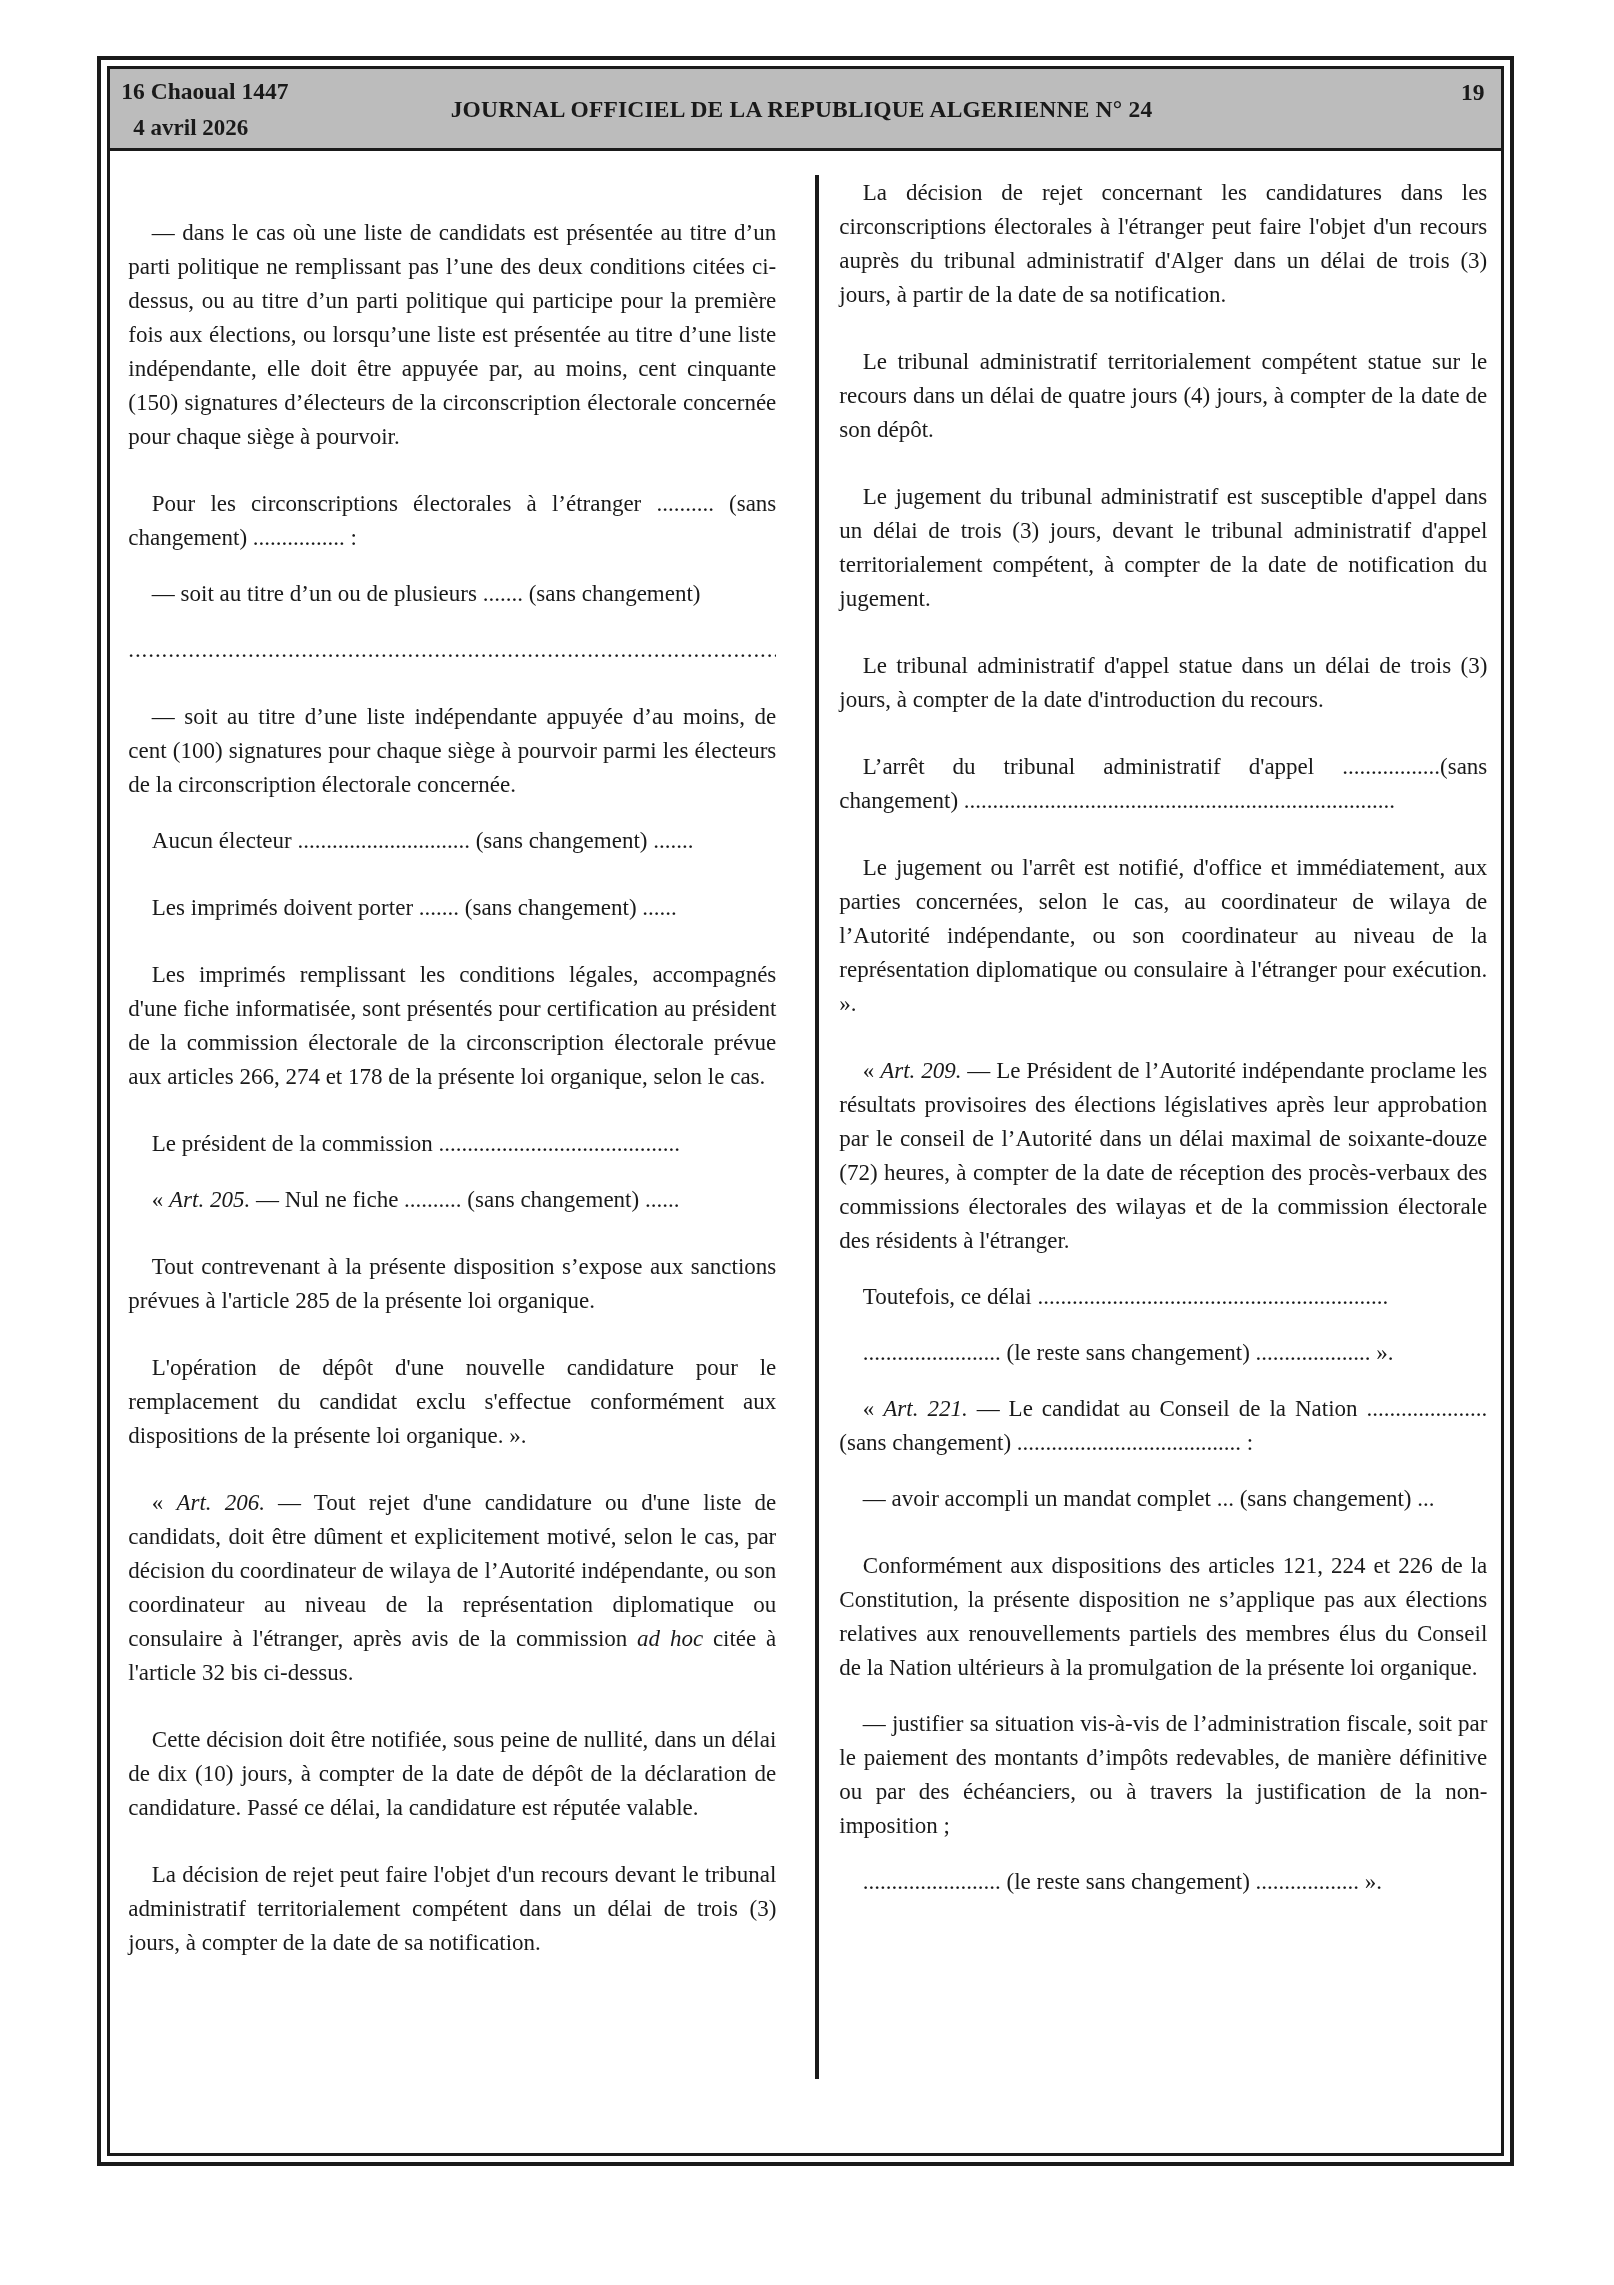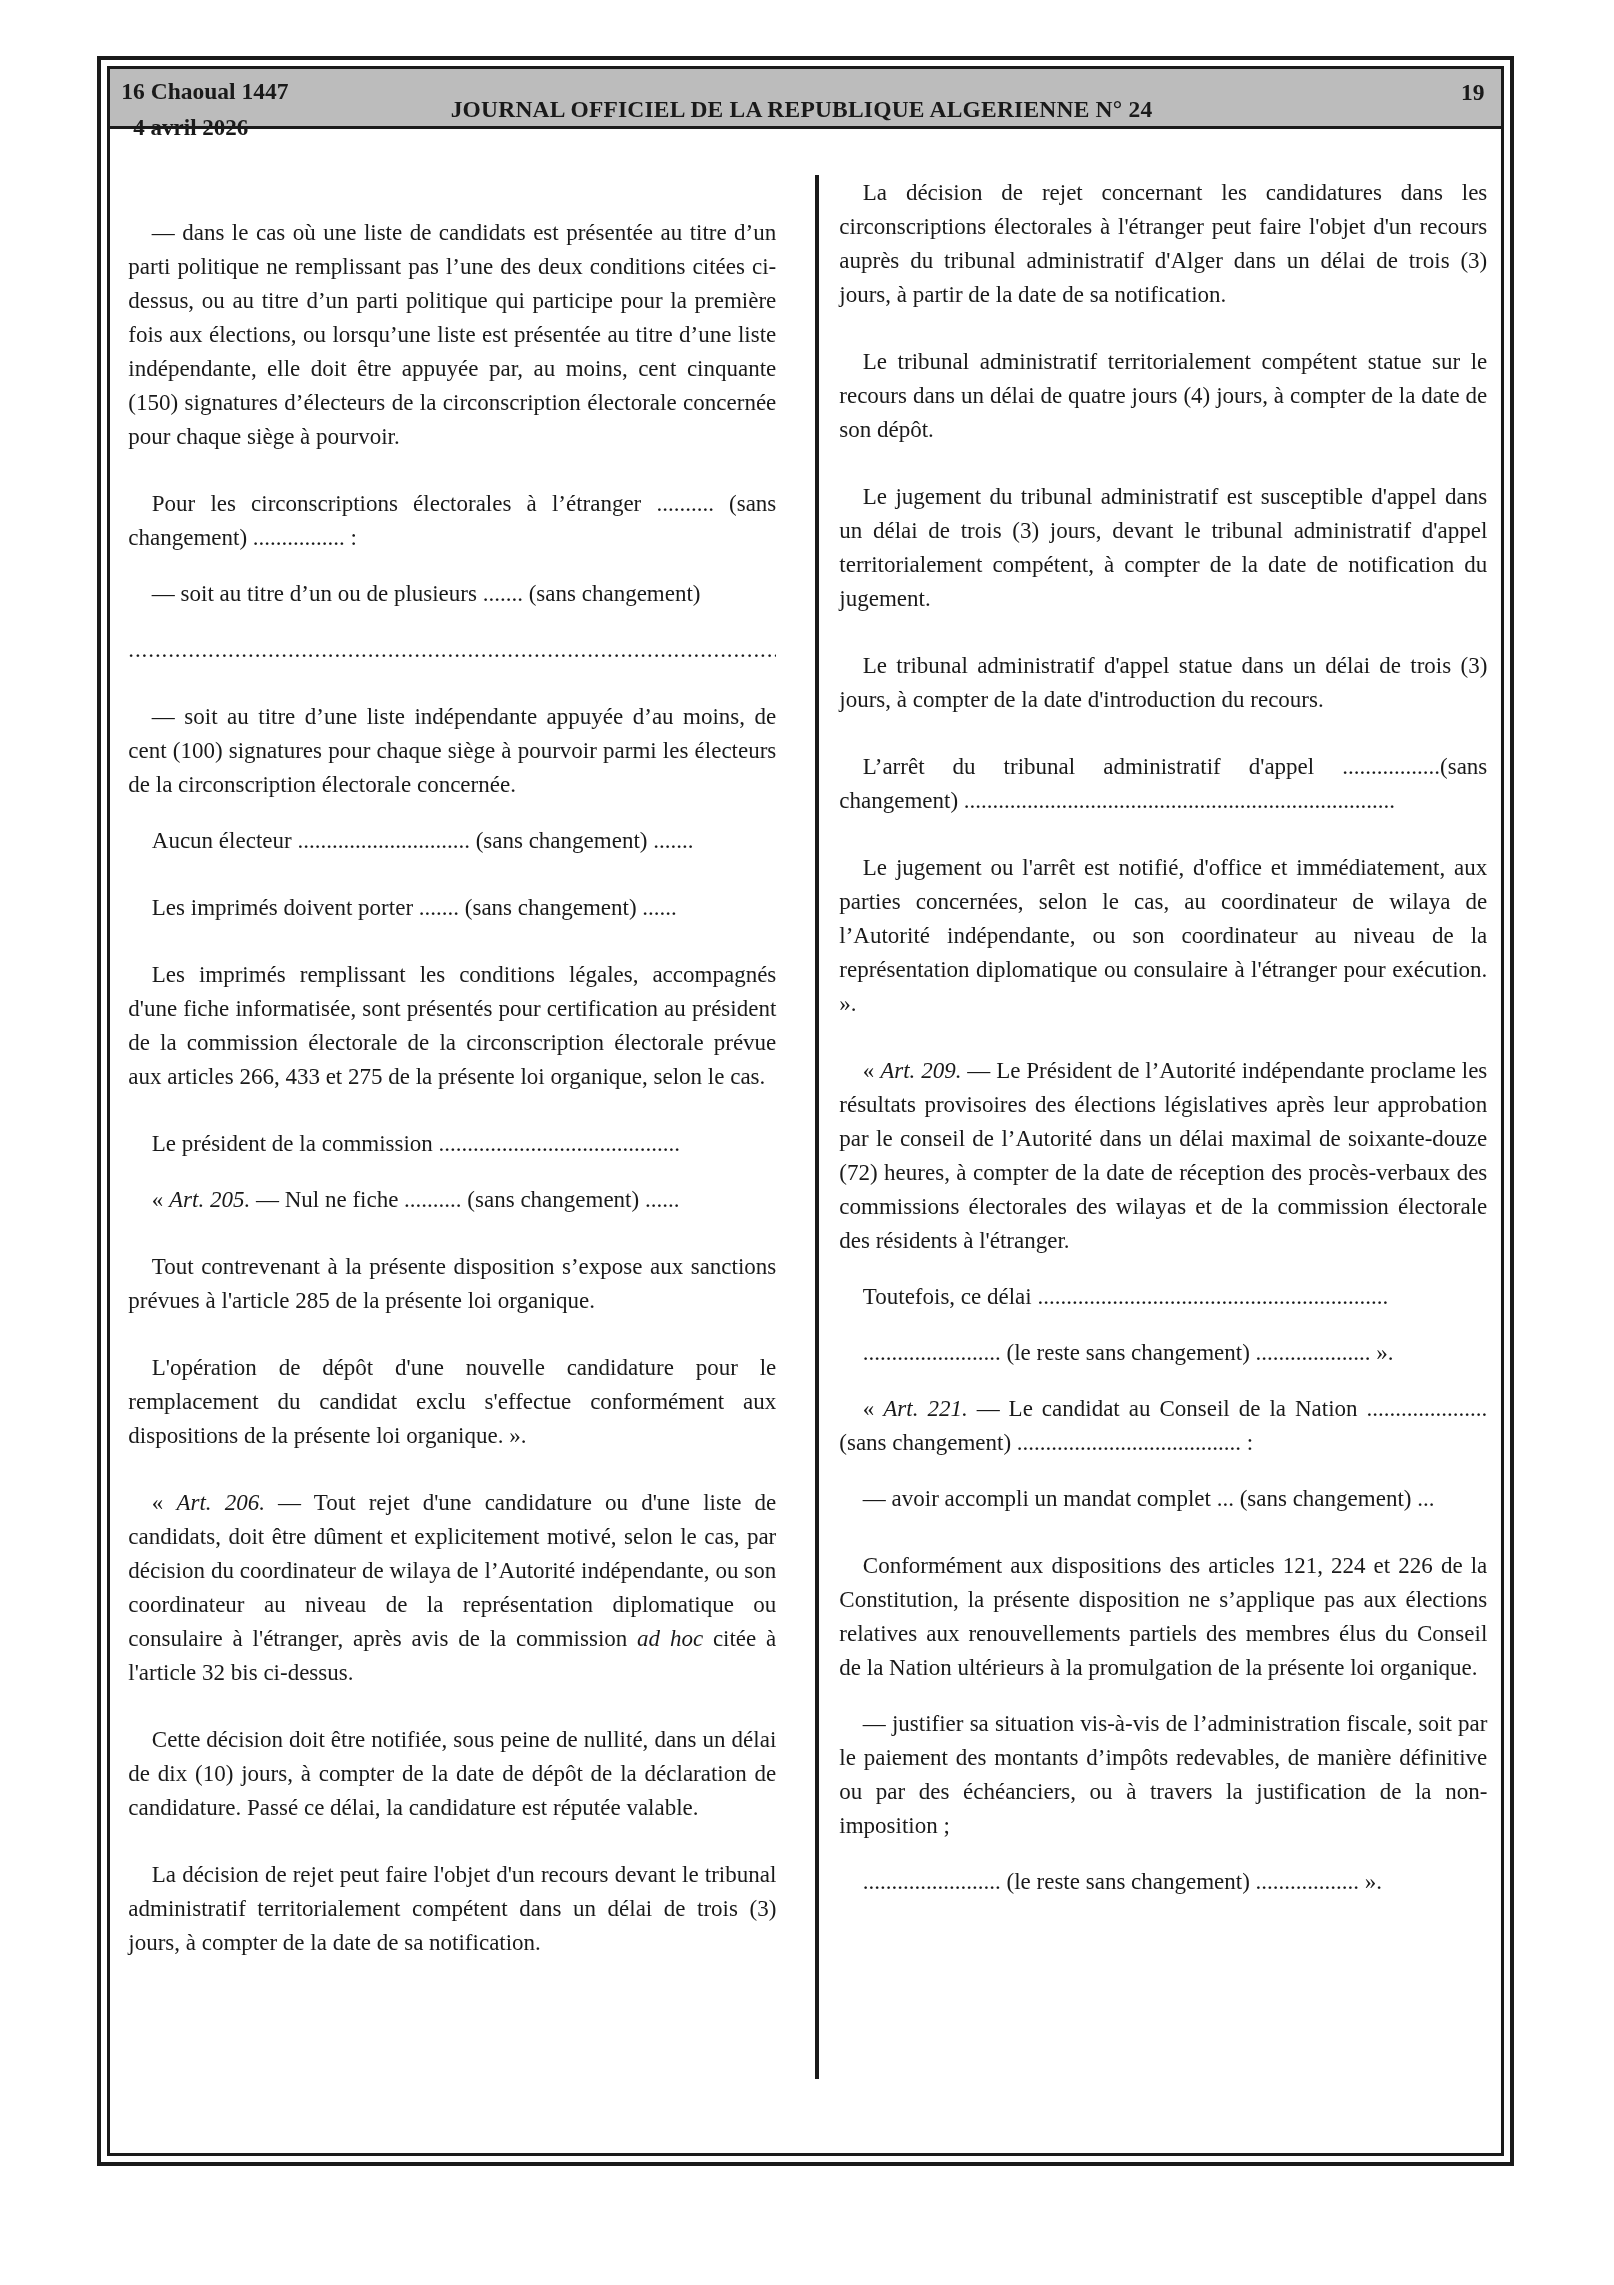--- a/index.html
+++ b/index.html
@@ -6,21 +6,21 @@
   body { width: 1615px; height: 2285px; position: relative; font-family: "Liberation Serif", "DejaVu Serif", serif; color: #1a1a1a; }
   .outer-frame {
     position: absolute; left: 97px; top: 56px; width: 1417px; height: 2110px;
     border: 4.5px solid #1a1a1a; box-sizing: border-box;
   }
   .inner-frame {
     position: absolute; left: 6.3px; top: 6.3px; right: 6.3px; bottom: 6.3px;
     border: 3.6px solid #1a1a1a; box-sizing: border-box;
   }
   .header {
-    position: absolute; left: 0; top: 0; right: 0; height: 60px;
+    position: absolute; left: 0; top: 0; right: 0; height: 82px;
     background: #bcbcbc; border-bottom: 3.6px solid #1a1a1a; box-sizing: border-box;
     font-weight: bold;
   }
   .hdr-date1 { position: absolute; left: 11px; top: 9px; font-size: 23.5px; line-height: 27px; }
   .hdr-date2 { position: absolute; left: 11px; top: 45px; font-size: 23px; line-height: 27px; margin-left: 12px; }
   .hdr-title { position: absolute; left: 0; right: 8px; top: 27px; text-align: center; font-size: 23.5px; line-height: 27px; letter-spacing: 0.2px; }
   .hdr-page { position: absolute; right: 16.3px; top: 10px; font-size: 23.5px; line-height: 27px; }
   .col {
     position: absolute; top: 107px; width: 648px;
     font-size: 23px; line-height: 34px; text-align: justify;
@@ -47,21 +47,21 @@
     </div>
 
     <div class="col col-left">
       <p class="p">— dans le cas où une liste de candidats est présentée au titre d’un parti politique ne remplissant pas l’une des deux conditions citées ci-dessus, ou au titre d’un parti politique qui participe pour la première fois aux élections, ou lorsqu’une liste est présentée au titre d’une liste indépendante, elle doit être appuyée par, au moins, cent cinquante (150) signatures d’électeurs de la circonscription électorale concernée pour chaque siège à pourvoir.</p>
       <p class="p tight">Pour les circonscriptions électorales à l’étranger .......... (sans changement) ................ :</p>
       <p class="p tight">— soit au titre d’un ou de plusieurs ....... (sans changement)</p>
       <p class="p dots-line">..........................................................................................................................</p>
       <p class="p tight">— soit au titre d’une liste indépendante appuyée d’au moins, de cent (100) signatures pour chaque siège à pourvoir parmi les électeurs de la circonscription électorale concernée.</p>
       <p class="p">Aucun électeur .............................. (sans changement) .......</p>
       <p class="p">Les imprimés doivent porter ....... (sans changement) ......</p>
-      <p class="p">Les imprimés remplissant les conditions légales, accompagnés d'une fiche informatisée, sont présentés pour certification au président de la commission électorale de la circonscription électorale prévue aux articles 266, 433 et 275 de la présente loi organique, selon le cas.</p>
+      <p class="p">Les imprimés remplissant les conditions légales, accompagnés d'une fiche informatisée, sont présentés pour certification au président de la commission électorale de la circonscription électorale prévue aux articles 266, 274 et 178 de la présente loi organique, selon le cas.</p>
       <p class="p tight">Le président de la commission ..........................................</p>
       <p class="p"><span>« </span><span class="it">Art. 205.</span><span> — Nul ne fiche .......... (sans changement) ......</span></p>
       <p class="p">Tout contrevenant à la présente disposition s’expose aux sanctions prévues à l'article 285 de la présente loi organique.</p>
       <p class="p">L'opération de dépôt d'une nouvelle candidature pour le remplacement du candidat exclu s'effectue conformément aux dispositions de la présente loi organique. ».</p>
       <p class="p"><span>« </span><span class="it">Art. 206.</span><span> — Tout rejet d'une candidature ou d'une liste de candidats, doit être dûment et explicitement motivé, selon le cas, par décision du coordinateur de wilaya de l’Autorité indépendante, ou son coordinateur au niveau de la représentation diplomatique ou consulaire à l'étranger, après avis de la commission </span><span class="it">ad hoc</span><span> citée à l'article 32 bis ci-dessus.</span></p>
       <p class="p">Cette décision doit être notifiée, sous peine de nullité, dans un délai de dix (10) jours, à compter de la date de dépôt de la déclaration de candidature. Passé ce délai, la candidature est réputée valable.</p>
       <p class="p">La décision de rejet peut faire l'objet d'un recours devant le tribunal administratif territorialement compétent dans un délai de trois (3) jours, à compter de la date de sa notification.</p>
     </div>
 
     <div class="divider"></div>

